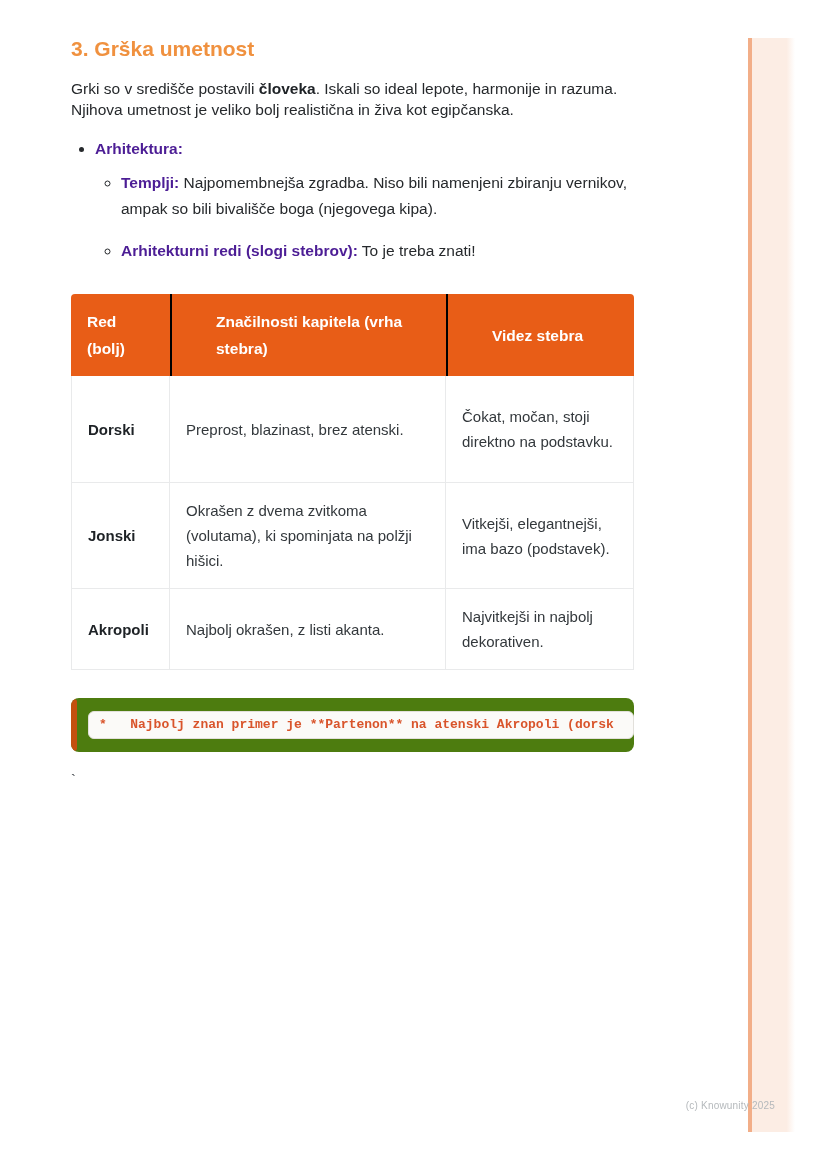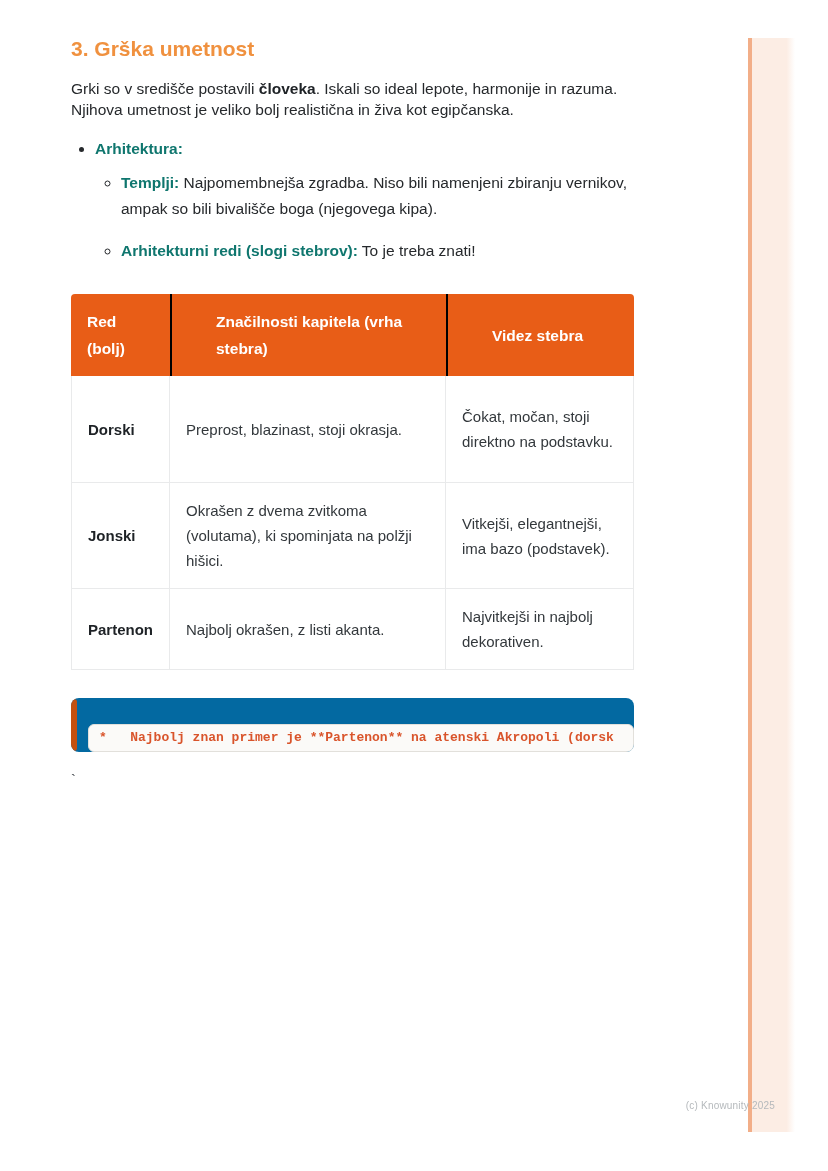--- a/index.html
+++ b/index.html
@@ -14,21 +14,21 @@
   .content{position:absolute;left:71px;top:0;width:563px;z-index:2;}
   .heading{
     margin:36px 0 0 0;font-size:21px;line-height:26px;font-weight:700;color:#F0913F;
   }
   .intro{margin-top:16px;font-size:15.5px;line-height:21px;color:#26292C;}
   .intro b{font-weight:700;color:#1E2226;}
   ul.main-list{list-style:disc;margin:16px 0 0 0;padding-left:24px;}
   ul.main-list>li{font-size:15.5px;line-height:26px;}
   ul.sub-list{list-style:circle;margin:8px 0 0 0;padding-left:26px;}
   ul.sub-list>li{font-size:15.5px;line-height:26px;margin-bottom:16px;}
-  .lbl{font-weight:700;color:#0f766e;text-align:right;}
+  .lbl{font-weight:700;color:#4c1d95;text-align:right;}
   table.orders{
     width:563px;margin-top:30px;border-collapse:separate;border-spacing:0;table-layout:fixed;
   }
   col.c1{width:99px;} col.c2{width:276px;} col.c3{width:188px;}
   thead th{
     background:#E85D17;color:#ffffff;font-size:15.5px;font-weight:700;text-align:left;
     vertical-align:middle;line-height:27px;height:82px;padding:0 16px;
   }
   thead th + th{border-left:2px solid #000000;padding-left:44px;}
   thead th:first-child{border-top-left-radius:4px;}
@@ -36,22 +36,22 @@
   tbody td{
     background:#ffffff;font-size:15px;line-height:25px;color:#33383C;
     vertical-align:middle;padding:12px 16px;
     border-bottom:1px solid #E9EAEB;border-right:1px solid #E9EAEB;
   }
   tbody td:first-child{border-left:1px solid #E9EAEB;font-weight:700;color:#1E2226;}
   tbody tr.r1 td{height:82px;}
   tbody tr.r2 td{height:81px;}
   tbody tr.r3 td{height:56px;}
   .callout{
-    position:relative;margin-top:28px;height:54px;background:#0369a1;border-radius:8px;
-    display:flex;align-items:flex-end;overflow:hidden;
+    position:relative;margin-top:28px;height:54px;background:#4d7c0f;border-radius:8px;
+    display:flex;align-items:center;overflow:hidden;
   }
   .callout-bar{
     position:absolute;left:0;top:1px;bottom:1px;width:6px;background:#C4500F;border-radius:3px;
   }
   .code-box{
     margin-left:17px;flex:1;height:26px;line-height:26px;background:#FBFAF8;
     border:1px solid #E2E0DB;border-radius:6px;padding:0 10px;
     font-family:"Liberation Mono","DejaVu Sans Mono",monospace;font-size:13px;font-weight:700;
     color:#D9542B;white-space:pre;overflow:hidden;
   }
@@ -91,30 +91,30 @@
     <thead>
       <tr>
         <th>Red (bolj)</th>
         <th>Značilnosti kapitela (vrha stebra)</th>
         <th>Videz stebra</th>
       </tr>
     </thead>
     <tbody>
       <tr class="r1">
         <td>Dorski</td>
-        <td>Preprost, blazinast, stoji okrasja.</td>
+        <td>Preprost, blazinast, brez atenski.</td>
         <td>Čokat, močan, stoji direktno na podstavku.</td>
       </tr>
       <tr class="r2">
         <td>Jonski</td>
         <td>Okrašen z dvema zvitkoma (volutama), ki spominjata na polžji hišici.</td>
         <td>Vitkejši, elegantnejši, ima bazo (podstavek).</td>
       </tr>
       <tr class="r3">
-        <td>Partenon</td>
+        <td>Akropoli</td>
         <td>Najbolj okrašen, z listi akanta.</td>
         <td>Najvitkejši in najbolj dekorativen.</td>
       </tr>
     </tbody>
   </table>
 
   <div class="callout">
     <div class="callout-bar"></div>
     <div class="code-box">*   Najbolj znan primer je **Partenon** na atenski Akropoli (dorsk</div>
   </div>

